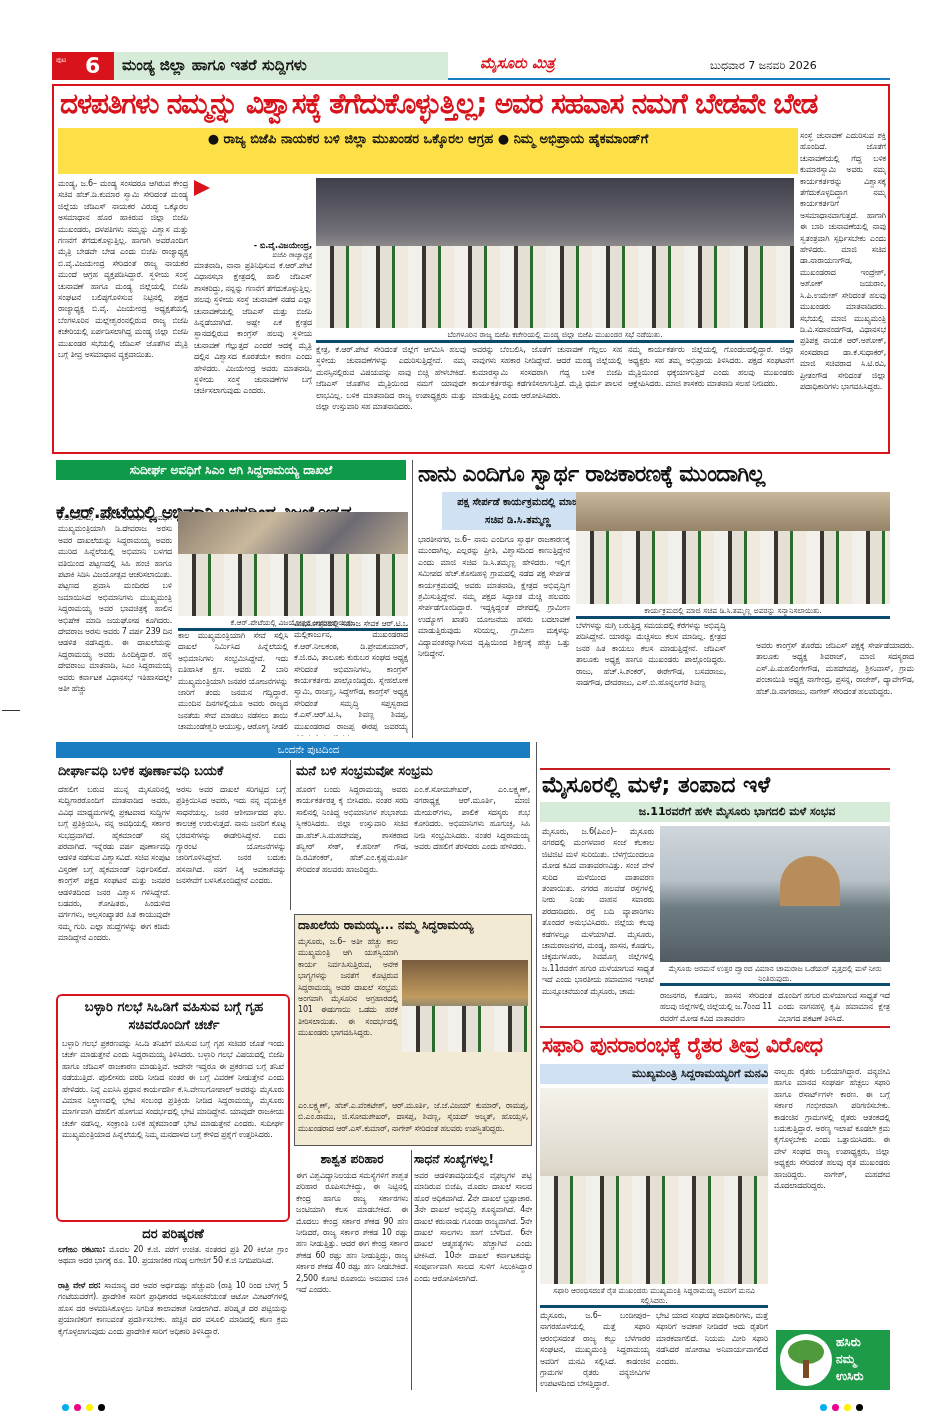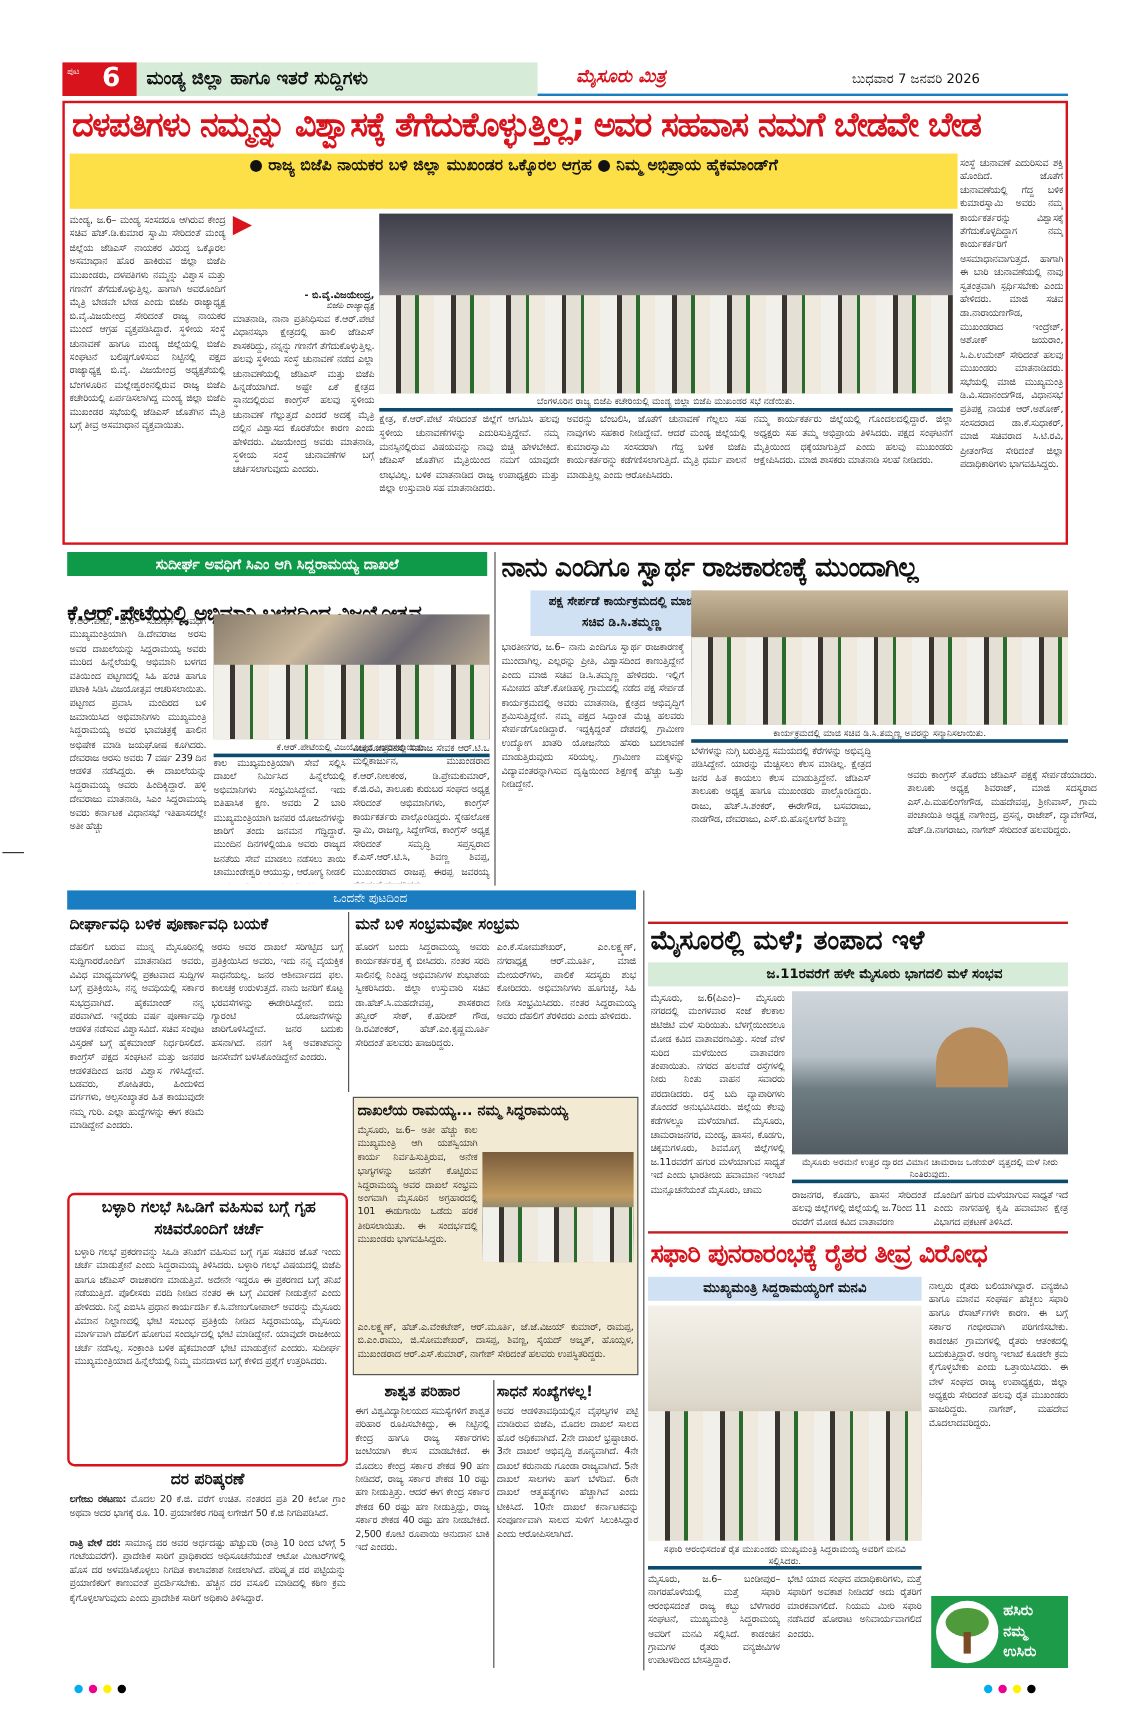--- a/index.html
+++ b/index.html
@@ -117,21 +117,21 @@
 <div class="abs body-text" style="left:542px;top:826px;width:112px;height:196px;">ಮೈಸೂರು, ಜ.6(ಪಿಎಂ)– ಮೈಸೂರು ನಗರದಲ್ಲಿ ಮಂಗಳವಾರ ಸಂಜೆ ಕೆಲಕಾಲ ಜಿಟಿಜಿಟಿ ಮಳೆ ಸುರಿಯಿತು. ಬೆಳಗ್ಗೆಯಿಂದಲೂ ಮೋಡ ಕವಿದ ವಾತಾವರಣವಿತ್ತು. ಸಂಜೆ ವೇಳೆ ಸುರಿದ ಮಳೆಯಿಂದ ವಾತಾವರಣ ತಂಪಾಯಿತು. ನಗರದ ಹಲವೆಡೆ ರಸ್ತೆಗಳಲ್ಲಿ ನೀರು ನಿಂತು ವಾಹನ ಸವಾರರು ಪರದಾಡಿದರು. ರಸ್ತೆ ಬದಿ ವ್ಯಾಪಾರಿಗಳು ತೊಂದರೆ ಅನುಭವಿಸಿದರು. ಜಿಲ್ಲೆಯ ಕೆಲವು ಕಡೆಗಳಲ್ಲೂ ಮಳೆಯಾಗಿದೆ. ಮೈಸೂರು, ಚಾಮರಾಜನಗರ, ಮಂಡ್ಯ, ಹಾಸನ, ಕೊಡಗು, ಚಿಕ್ಕಮಗಳೂರು, ಶಿವಮೊಗ್ಗ ಜಿಲ್ಲೆಗಳಲ್ಲಿ ಜ.11ರವರೆಗೆ ಹಗುರ ಮಳೆಯಾಗುವ ಸಾಧ್ಯತೆ ಇದೆ ಎಂದು ಭಾರತೀಯ ಹವಾಮಾನ ಇಲಾಖೆ ಮುನ್ಸೂಚನೆಯಂತೆ ಮೈಸೂರು, ಚಾಮ</div>
 <div class="abs photo" style="left:660px;top:826px;width:230px;height:136px;background:linear-gradient(180deg,#cfd6dc 0%,#b8c1c8 40%,#6e7d82 60%,#525d63 100%);">
   <div style="position:absolute;left:120px;top:30px;width:60px;height:50px;background:#b98c5b;border-radius:30px 30px 0 0;"></div>
 </div>
 <div class="abs caption" style="left:660px;top:964px;width:230px;height:22px;overflow:hidden;">ಮೈಸೂರು ಅರಮನೆ ಉತ್ತರ ದ್ವಾರದ ವಿಮಾನ ಚಾಮರಾಜ ಒಡೆಯರ್ ವೃತ್ತದಲ್ಲಿ ಮಳೆ ನೀರು ನಿಂತಿರುವುದು.</div>
 <div class="abs body-text" style="left:660px;top:990px;width:112px;height:32px;">ರಾಜನಗರ, ಕೊಡಗು, ಹಾಸನ ಸೇರಿದಂತೆ ಹಲವು ಜಿಲ್ಲೆಗಳಲ್ಲಿ ಜಿಲ್ಲೆಯಲ್ಲಿ ಜ.7ರಿಂದ 11 ರವರೆಗೆ ಮೋಡ ಕವಿದ ವಾತಾವರಣ</div>
 <div class="abs body-text" style="left:778px;top:990px;width:112px;height:32px;">ದೊಂದಿಗೆ ಹಗುರ ಮಳೆಯಾಗುವ ಸಾಧ್ಯತೆ ಇದೆ ಎಂದು ನಾಗನಹಳ್ಳಿ ಕೃಷಿ ಹವಾಮಾನ ಕ್ಷೇತ್ರ ವಿಭಾಗದ ಪ್ರಕಟಣೆ ತಿಳಿಸಿದೆ.</div>
 
 <div class="abs rule" style="left:540px;top:1026px;width:350px;height:2px;"></div>
 <div class="abs hl-red" style="left:542px;top:1030px;width:348px;font-size:21px;line-height:30px;letter-spacing:-.6px;">ಸಫಾರಿ ಪುನರಾರಂಭಕ್ಕೆ ರೈತರ ತೀವ್ರ ವಿರೋಧ</div>
-<div class="abs subbox" style="left:540px;top:1064px;width:228px;height:20px;font-size:11px;line-height:20px;">ಮುಖ್ಯಮಂತ್ರಿ ಸಿದ್ದರಾಮಯ್ಯರಿಗೆ ಮನವಿ</div>
+<div class="abs subbox" style="left:540px;top:1064px;width:228px;height:20px;font-size:11px;line-height:20px;text-align:right;">ಮುಖ್ಯಮಂತ್ರಿ ಸಿದ್ದರಾಮಯ್ಯರಿಗೆ ಮನವಿ</div>
 <div class="abs photo" style="left:540px;top:1088px;width:228px;height:196px;background:linear-gradient(180deg,#f4f1ea 0%,#ded9cc 40%,#b8a994 70%,#efe9db 100%);">
   <div class="people" style="height:55%;"></div>
 </div>
 <div class="abs caption" style="left:540px;top:1286px;width:228px;height:22px;overflow:hidden;">ಸಫಾರಿ ಆರಂಭಿಸದಂತೆ ರೈತ ಮುಖಂಡರು ಮುಖ್ಯಮಂತ್ರಿ ಸಿದ್ದರಾಮಯ್ಯ ಅವರಿಗೆ ಮನವಿ ಸಲ್ಲಿಸಿದರು.</div>
 <div class="abs body-text" style="left:540px;top:1310px;width:110px;height:82px;">ಮೈಸೂರು, ಜ.6– ಬಂಡೀಪುರ–ನಾಗರಹೊಳೆಯಲ್ಲಿ ಮತ್ತೆ ಸಫಾರಿ ಆರಂಭಿಸದಂತೆ ರಾಜ್ಯ ಕಬ್ಬು ಬೆಳೆಗಾರರ ಸಂಘಟನೆ, ಮುಖ್ಯಮಂತ್ರಿ ಸಿದ್ದರಾಮಯ್ಯ ಅವರಿಗೆ ಮನವಿ ಸಲ್ಲಿಸಿದೆ. ಕಾಡಂಚಿನ ಗ್ರಾಮಗಳ ರೈತರು ವನ್ಯಜೀವಿಗಳ ಉಪಟಳದಿಂದ ಬೇಸತ್ತಿದ್ದಾರೆ.</div>
 <div class="abs body-text" style="left:656px;top:1310px;width:112px;height:82px;">ಭೇಟಿ ಯಾದ ಸಂಘದ ಪದಾಧಿಕಾರಿಗಳು, ಮತ್ತೆ ಸಫಾರಿಗೆ ಅವಕಾಶ ನೀಡಿದರೆ ಅದು ರೈತರಿಗೆ ಮಾರಕವಾಗಲಿದೆ. ನಿಯಮ ಮೀರಿ ಸಫಾರಿ ನಡೆಸಿದರೆ ಹೋರಾಟ ಅನಿವಾರ್ಯವಾಗಲಿದೆ ಎಂದರು.</div>
 <div class="abs body-text" style="left:774px;top:1066px;width:116px;height:262px;">ನಾಲ್ವರು ರೈತರು ಬಲಿಯಾಗಿದ್ದಾರೆ. ವನ್ಯಜೀವಿ ಹಾಗೂ ಮಾನವ ಸಂಘರ್ಷ ಹೆಚ್ಚಲು ಸಫಾರಿ ಹಾಗೂ ರೆಸಾರ್ಟ್‌ಗಳೇ ಕಾರಣ. ಈ ಬಗ್ಗೆ ಸರ್ಕಾರ ಗಂಭೀರವಾಗಿ ಪರಿಗಣಿಸಬೇಕು. ಕಾಡಂಚಿನ ಗ್ರಾಮಗಳಲ್ಲಿ ರೈತರು ಆತಂಕದಲ್ಲಿ ಬದುಕುತ್ತಿದ್ದಾರೆ. ಅರಣ್ಯ ಇಲಾಖೆ ಕೂಡಲೇ ಕ್ರಮ ಕೈಗೊಳ್ಳಬೇಕು ಎಂದು ಒತ್ತಾಯಿಸಿದರು. ಈ ವೇಳೆ ಸಂಘದ ರಾಜ್ಯ ಉಪಾಧ್ಯಕ್ಷರು, ಜಿಲ್ಲಾ ಅಧ್ಯಕ್ಷರು ಸೇರಿದಂತೆ ಹಲವು ರೈತ ಮುಖಂಡರು ಹಾಜರಿದ್ದರು. ನಾಗೇಶ್, ಮಹದೇವ ಮೊದಲಾದವರಿದ್ದರು.</div>
 
 <div class="abs" style="left:776px;top:1330px;width:114px;height:60px;background:#1e9b49;">
   <div style="position:absolute;left:4px;top:4px;width:52px;height:52px;border-radius:50%;background:#fff;">

